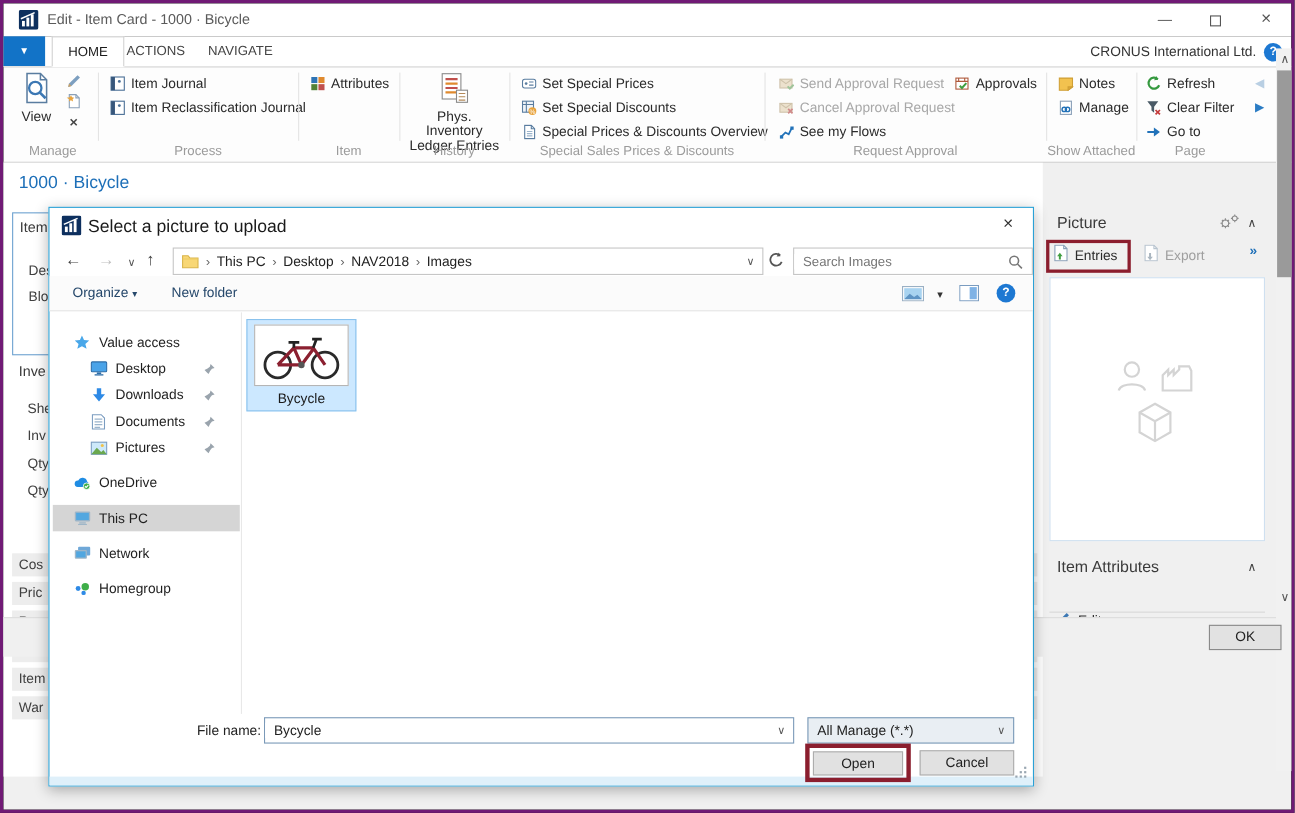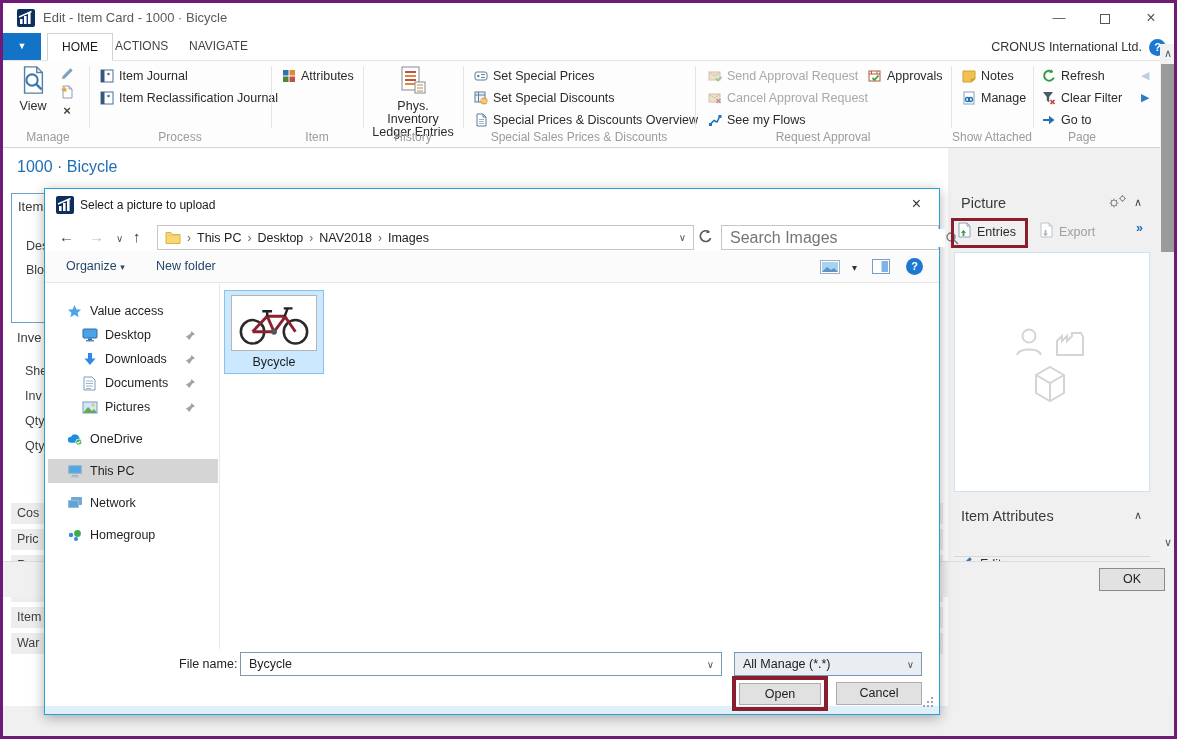--- a/index.html
+++ b/index.html
@@ -55,30 +55,30 @@
   #vscroll { left:1157px; top:41px; width:18px; height:657px; background:#f1f1f1; }
   #vthumb { left:1px; top:20px; width:16px; height:188px; background:#9a9a9a; }
 
   
   #bottombar { left:0; top:558px; width:1157px; height:36px; background:#f0f0f0; border-top:1px solid #dcdcdc; }
   .btn { background:#e2e2e2; border:1px solid #8a8a8a; text-align:center; color:#222; }
 
   
   #dlg { left:41px; top:185px; width:896px; height:527px; background:#fff; border:1px solid #2aa1d6;
          box-shadow:0 3px 12px rgba(0,0,0,.3); z-index:10; }
-  .dtitle { left:35px; top:9px; font-size:12px; color:#1a1a1a; }
+  .dtitle { left:35px; top:9px; font-size:16px; color:#1a1a1a; }
   .dclose { right:0; top:0; width:45px; height:30px; text-align:center; line-height:30px; font-size:16px; color:#333; }
   .navglyph { font-size:15px; color:#3f3f3f; }
   .navglyph.dis { color:#c0c0c0; }
   .addrbar { left:112px; top:36px; width:537px; height:25px; border:1px solid #c6c6c6; background:#fff;
              display:flex; align-items:center; }
   .crumb { padding:0 6px; color:#222; }
   .csep { color:#666; font-size:12px; }
   .searchbox { left:676px; top:36px; width:218px; height:25px; border:1px solid #c6c6c6; background:#fff; display:flex; align-items:center; }
-  .searchbox input { border:none; outline:none; flex:1; font-family:"Liberation Sans",sans-serif; font-size:16px; color:#444; padding:0 8px; }
+  .searchbox input { border:none; outline:none; flex:1; font-family:"Liberation Sans",sans-serif; font-size:12px; color:#444; padding:0 8px; }
   #dtoolbar { left:0; top:62px; width:100%; height:32px; background:#fbfbfb; border-bottom:1px solid #e5e5e5; }
   .toollink { color:#26486b; font-size:12.5px; }
   .srow { display:flex; align-items:center; height:24px; font-size:12.5px; color:#1f1f1f; }
   .srow.sel { background:#d5d5d5; }
   .sic { display:inline-flex; width:17px; justify-content:center; margin-right:7px; flex:none; }
   .pin { margin-left:auto; margin-right:22px; display:inline-flex; }
   #sidesep { left:174px; top:95px; width:1px; height:365px; background:#e8e8e8; }
   #ftile { left:179px; top:101px; width:100px; height:84px; background:#cce8ff; border:1px solid #8ac2ed; }
   #fthumb { left:6px; top:4px; width:86px; height:56px; background:#fff; border:1px solid #b5b5b5;
             display:flex; align-items:center; justify-content:center; }

